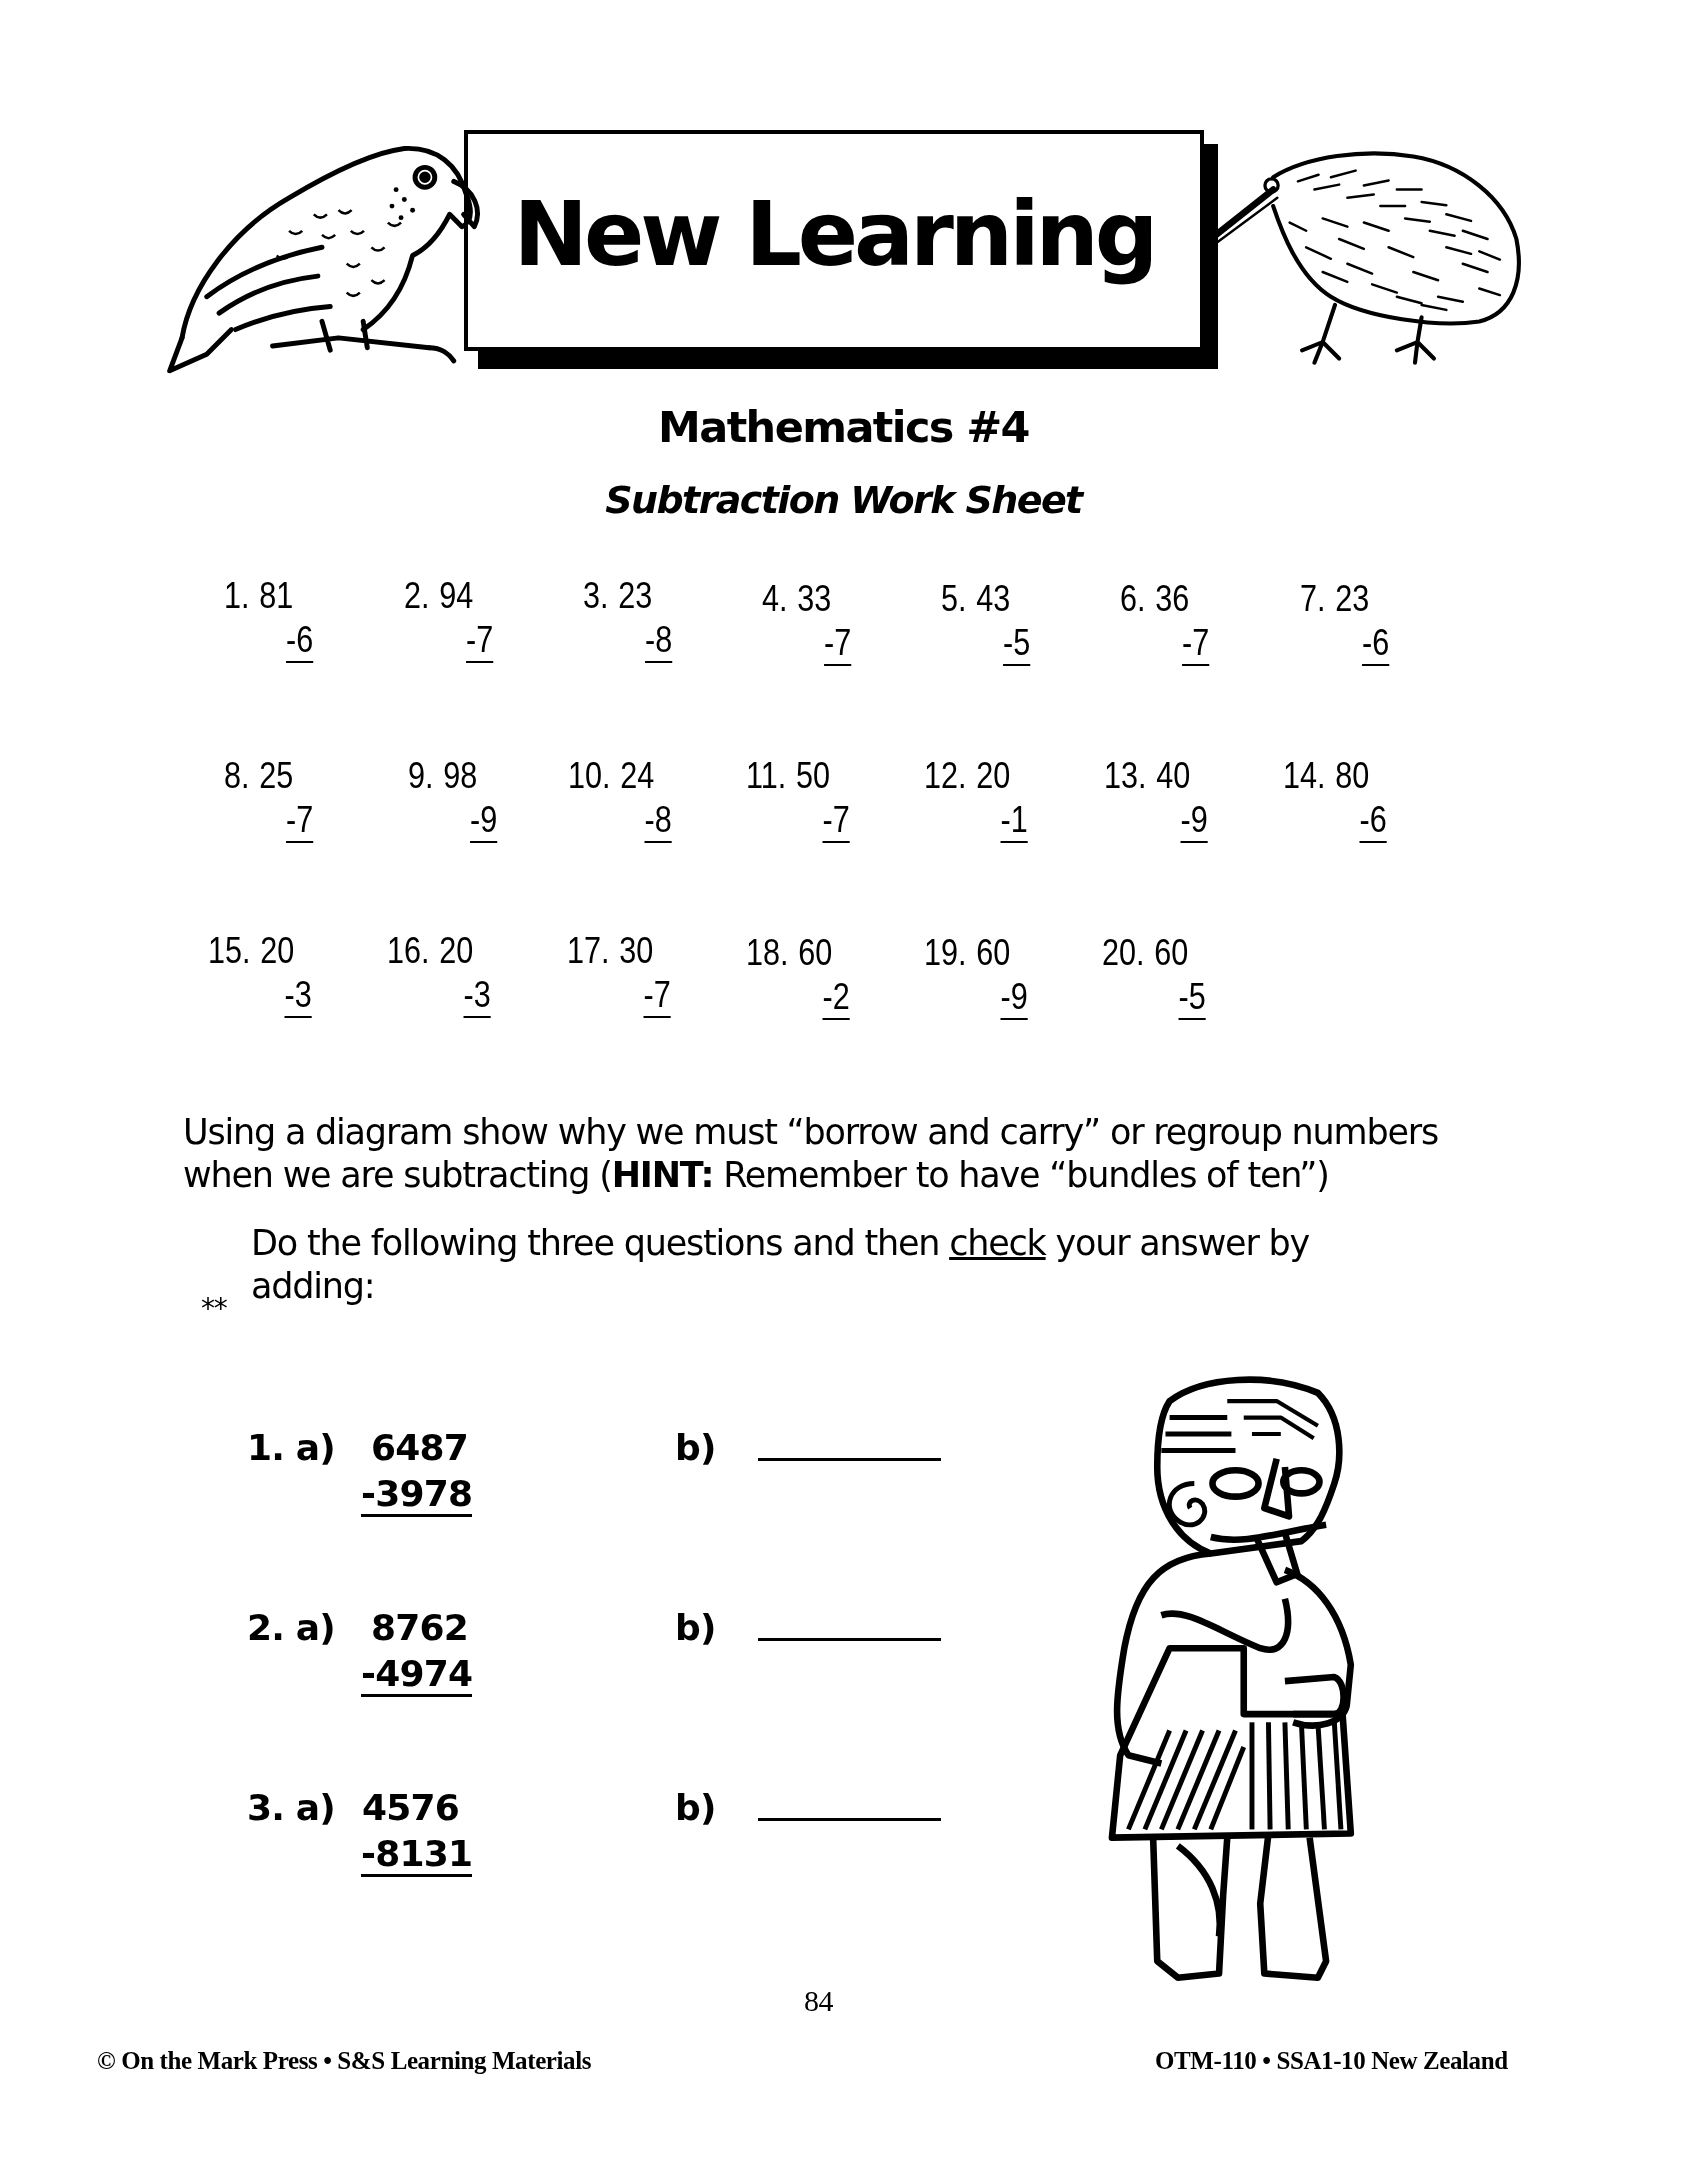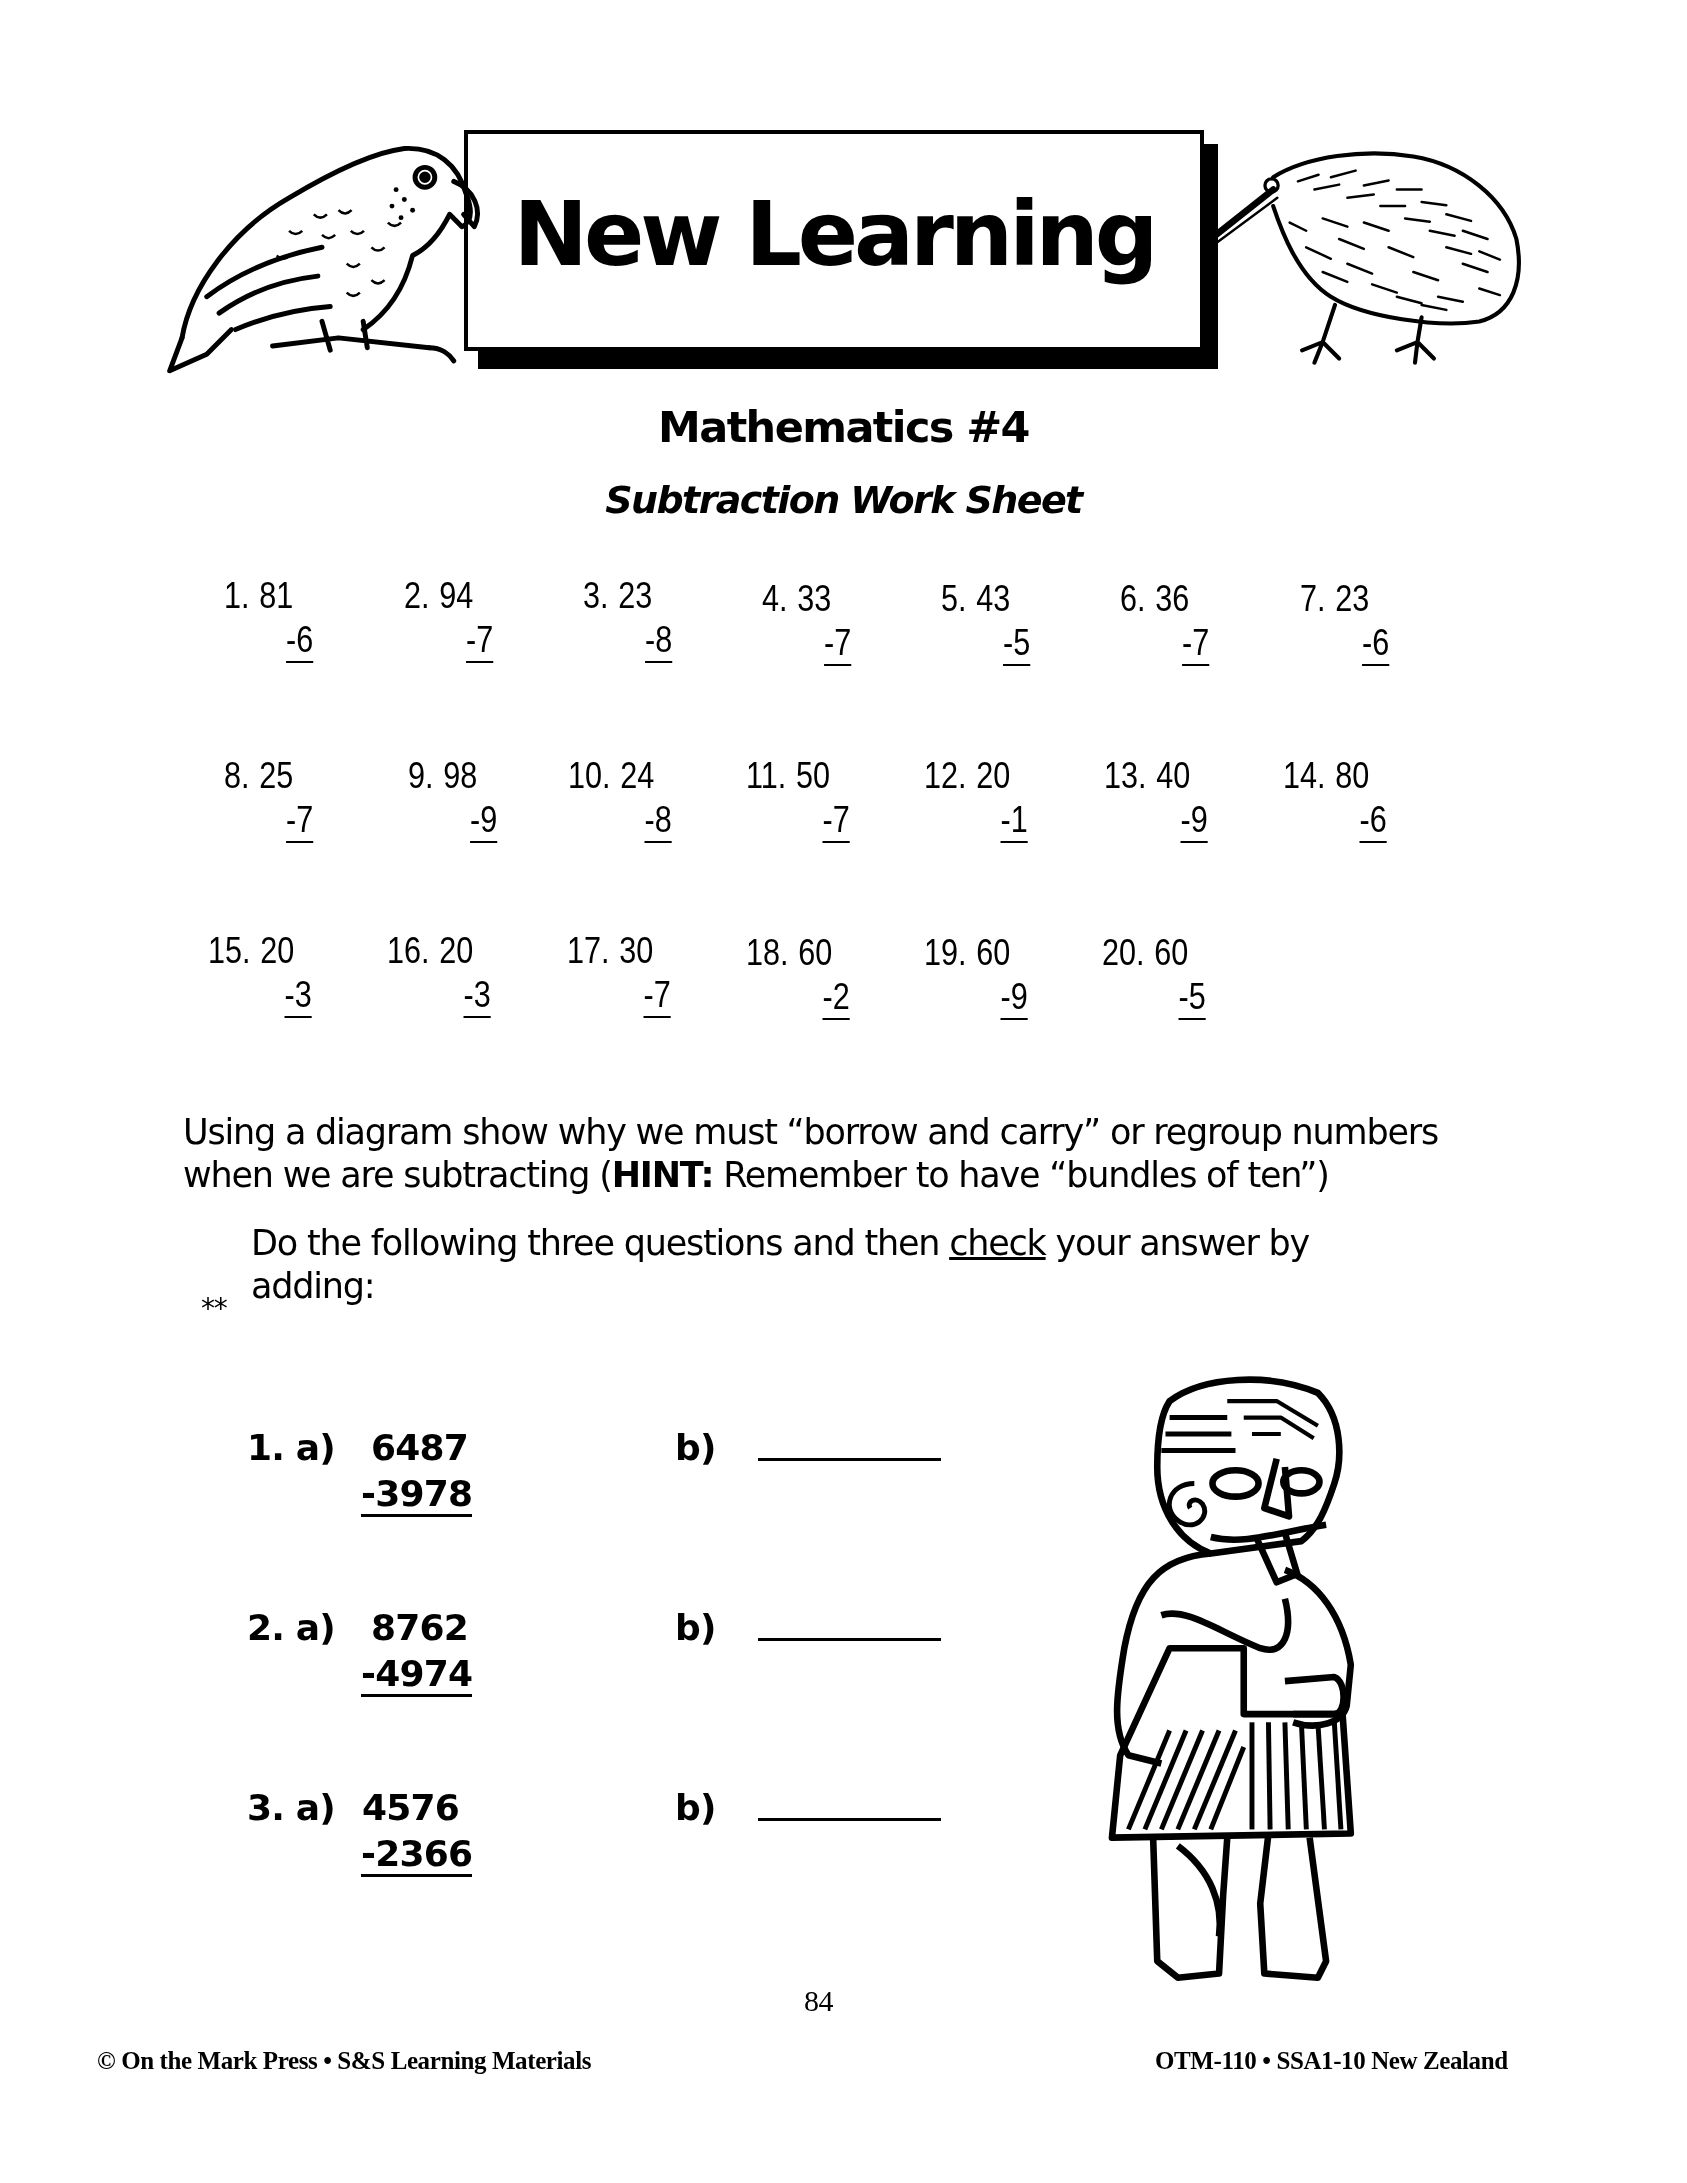--- a/index.html
+++ b/index.html
@@ -224,21 +224,21 @@
 <div class="q" style="left:247px; top:1605px; width:741px; height:99px;">
   <span class="label">2.  a)</span>
   <span class="n1">8762</span>
   <span class="n2"><span>-4974</span></span>
   <span class="b">b)</span>
   <div class="line"></div>
 </div>
 <div class="q" style="left:247px; top:1785px; width:741px; height:99px;">
   <span class="label">3.  a)</span>
   <span class="n1" style="left:114px; text-align:center;">4576</span>
-  <span class="n2"><span>-2366</span></span>
+  <span class="n2"><span>-8131</span></span>
   <span class="b">b)</span>
   <div class="line"></div>
 </div>
 
 <svg class="abs" id="figure" viewBox="0 0 380 790">
   <g fill="none" stroke="#000" stroke-width="8" stroke-linejoin="round">
 
     <path d="M110 40 C 150 10, 230 5, 290 30 C 320 60, 320 110, 310 140 C 300 170, 290 195, 270 210 L 160 225 C 120 210, 95 170, 95 120 C 95 80, 100 55, 110 40 Z"></path>
 
     <path d="M110 60 L 180 60 M105 80 L 185 80 M100 100 L 190 100" stroke-width="6"></path>

